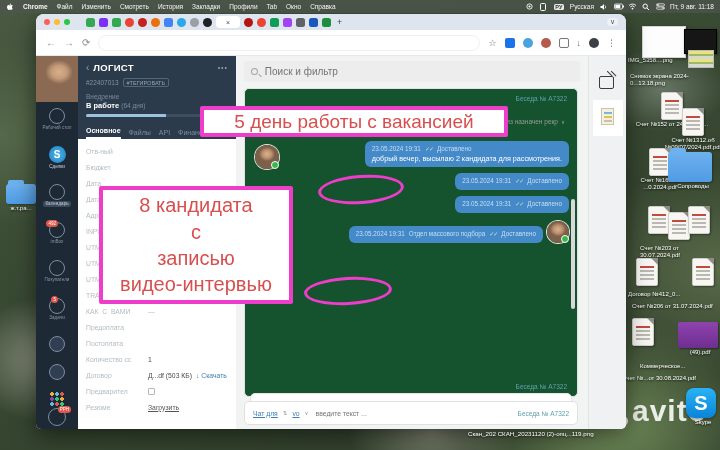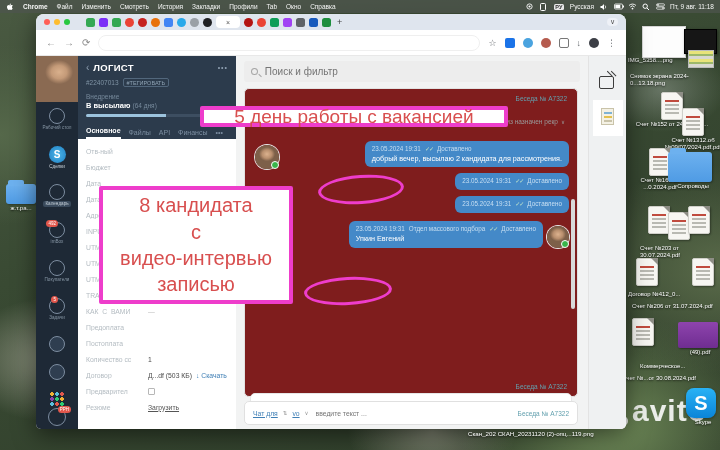--- a/index.html
+++ b/index.html
@@ -85,21 +85,21 @@
   .fval{color:#4a4a4a;font-size:6.8px;white-space:nowrap;}
   .flink{color:#3f7fb5;font-size:6.8px;margin-left:4px;}
   .fload{color:#555;font-size:6.8px;text-decoration:underline;}
   .cb{width:7px;height:7px;border:1px solid #b7b7b7;border-radius:1px;}
   
   .chatcol{flex:1;background:#f2f3f3;position:relative;}
   .searchbar{position:absolute;left:8px;top:5px;right:8px;height:21px;background:#ededed;border-radius:3px;display:flex;align-items:center;padding:0 7px;gap:5px;}
   .mag{width:7px;height:7px;border:1.2px solid #a7a7a7;border-radius:50%;position:relative;}
   .mag:after{content:"";position:absolute;left:5.5px;top:6px;width:4px;height:1.2px;background:#a7a7a7;transform:rotate(45deg);}
   .searchin{border:none;background:transparent;outline:none;font-size:10px;color:#555;width:100%;}
-  .canvas{position:absolute;left:8px;top:32px;right:10px;bottom:32px;background:#7f1d1d;border:1px solid #e2e2e2;border-radius:5px;}
+  .canvas{position:absolute;left:8px;top:32px;right:10px;bottom:32px;background:#14532d;border:1px solid #e2e2e2;border-radius:5px;}
   .room{color:#63a0ae;font-size:6.5px;}
   .sysrow{position:absolute;right:12px;top:28px;display:flex;align-items:center;gap:3px;color:#9a9a9a;font-size:6.5px;}
   .syspill{width:22px;height:9px;background:#cdc7ea;border-radius:4px;color:#fff;font-size:6px;text-align:center;line-height:9px;}
   .msgs{position:absolute;left:8px;right:8px;top:52px;display:flex;flex-direction:column;align-items:flex-end;gap:6px;}
   .bub{background:#4489c8;border-radius:6px;padding:4px 7px;color:#fff;max-width:315px;}
   .bhead{color:#c7dff2;font-size:6.3px;margin-bottom:2px;display:flex;gap:4px;align-items:center;white-space:nowrap;}
   .bchk{color:#bfe3c9;font-size:6px;letter-spacing:-1px;}
   .btext{font-size:7.2px;line-height:1.3;}
   .blink{font-size:7.2px;line-height:1.35;color:#e4f2ff;text-decoration:underline;word-break:break-all;display:block;}
   .cavatar{width:24px;height:24px;border-radius:50%;background:radial-gradient(8px 7px at 50% 38%,#dcb28e 0%,#b98f6e 60%,#7d6049 100%),linear-gradient(#9db6a8,#5d7a6a);position:relative;flex:0 0 auto;box-shadow:0 0 0 1px #e6e6e6;}
@@ -376,21 +376,21 @@
             <span class="sb-back">‹</span>
             <span class="sb-title">ЛОГИСТ</span>
             <span class="sb-menu">•••</span>
           </div>
           <div class="sb-idrow">
             <span class="sb-id">#22407013</span>
             <span class="sb-tagc">#ТЕГИРОВАТЬ</span>
           </div>
           <div class="sb-stagec">Внедрение</div>
           <div class="sb-statusrow">
-            <span class="sb-status">В высылаю</span>
+            <span class="sb-status">В работе</span>
             <span class="sb-days">(64 дня)</span>
           </div>
           <div class="pbar">
               <div class="pfill"></div>
             </div>
         </div>
         <div class="tabsrow">
           <span class="sbtab active">Основное</span>
           <span class="sbtab">Файлы</span>
           <span class="sbtab">API</span>
@@ -507,21 +507,20 @@
                 </div>
             </div>
             <div style="display:flex;align-items:flex-end;gap:4px;margin-top:2px;">
               <div class="bub">
                 <div class="bhead">
                     <span>23.05.2024 19:31</span>
                     <span>Отдел массового подбора</span>
                     <span class="bchk">✓✓</span>
                     <span>Доставлено</span>
                   </div>
-                <div class="btext">Упкин Евгений</div>
               </div>
               <div class="cavatar" style="position:static;width:22px;height:22px;"></div>
             </div>
           </div>
           <div class="room" style="position:absolute;right:10px;bottom:6px;">Беседа № А7322</div>
           <div class="scrollv"></div>
         </div>
         <div class="inputghost"></div>
         <div class="inputbar">
           <span class="ilink">Чат для</span>
@@ -535,27 +534,27 @@
 
       <div class="rightstrip">
         <div class="exporticon"></div>
         <div class="docblock">
             <div class="docicon"></div>
           </div>
       </div>
     </div>
   </div>
 
-  <div class="abs annbox" style="left:200px;top:106px;width:308px;height:21px;">
+  <div class="abs annbox" style="left:200px;top:106px;width:308px;height:31px;">
     <div class="anntext" style="font-size:19px;">5 день работы с вакансией</div>
   </div>
   <div class="abs annbox" style="left:99px;top:186px;width:194px;height:118px;">
     <div class="anntext" style="font-size:20px;line-height:1.32;">
       <div>8 кандидата</div>
       <div>с</div>
+      <div>записью</div>
       <div>видео-интервью</div>
-      <div>записью</div>
     </div>
   </div>
   <div class="abs annellipse" style="left:318px;top:175px;width:86px;height:29px;transform:rotate(-4deg);"></div>
   <div class="abs annellipse" style="left:304px;top:277px;width:88px;height:28px;transform:rotate(-3deg);"></div>
 
 </div>
 
 </body></html>

